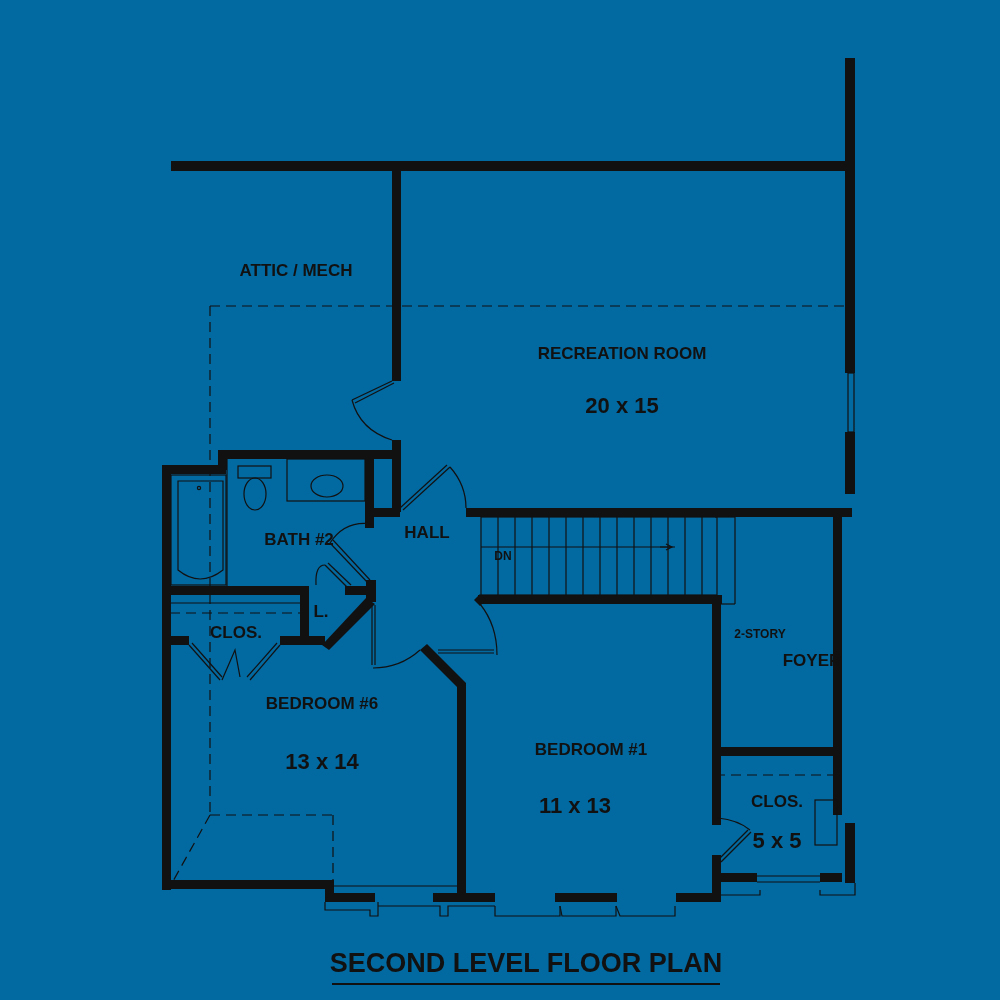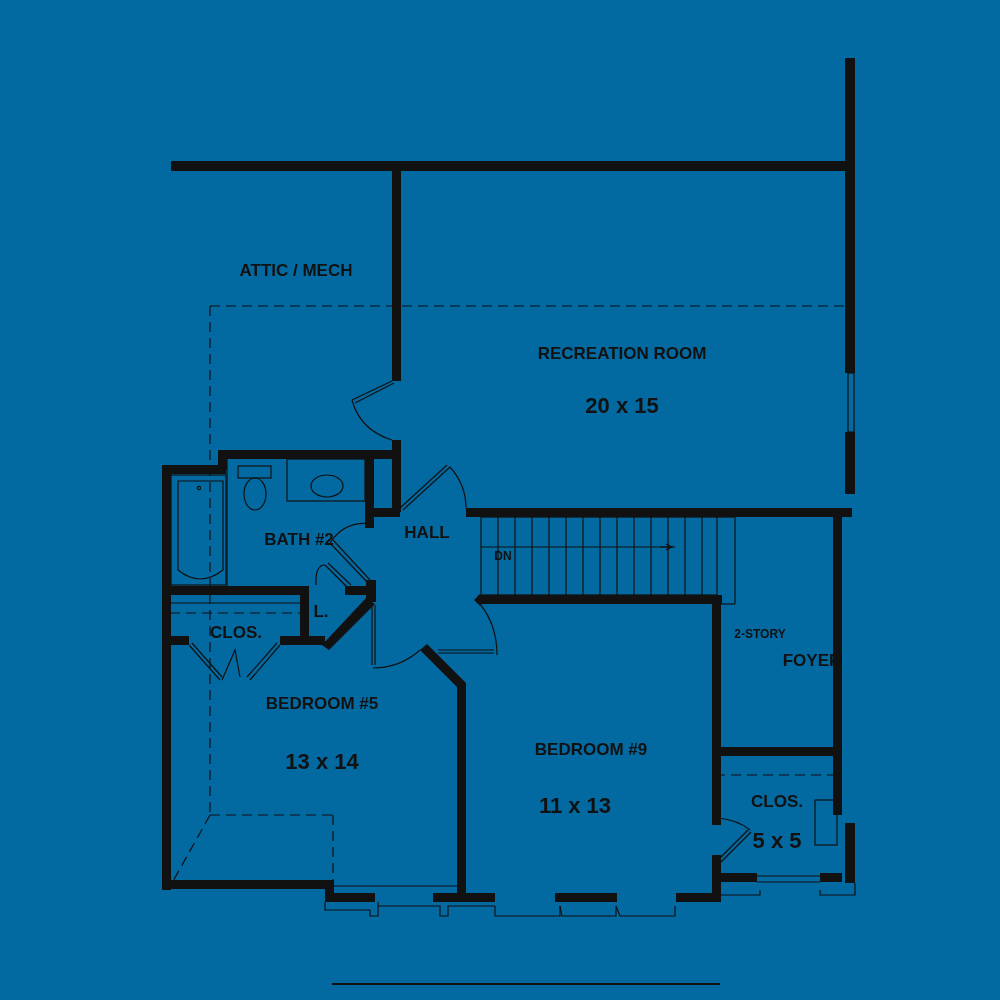--- a/index.html
+++ b/index.html
@@ -177,23 +177,24 @@
   </svg>
 
   <div class="lbl s16" style="left:296px;top:271px;">ATTIC / MECH</div>
   <div class="lbl s16" style="left:622px;top:354px;">RECREATION ROOM</div>
   <div class="lbl s24" style="left:622px;top:406px;">20 x 15</div>
   <div class="lbl s16" style="left:277px;top:540px;margin-left:22px;">BATH #2</div>
   <div class="lbl s16" style="left:427px;top:533px;">HALL</div>
   <div class="lbl s13" style="left:471px;top:556px;margin-left:32px;">DN</div>
   <div class="lbl s16" style="left:321px;top:612px;">L.</div>
   <div class="lbl s16" style="left:236px;top:633px;">CLOS.</div>
-  <div class="lbl s16" style="left:322px;top:704px;">BEDROOM #5</div>
+  <div class="lbl s16" style="left:322px;top:704px;">BEDROOM #6</div>
   <div class="lbl s24" style="left:322px;top:762px;">13 x 14</div>
-  <div class="lbl s16" style="left:591px;top:750px;">BEDROOM #9</div>
+  <div class="lbl s16" style="left:591px;top:750px;">BEDROOM #1</div>
   <div class="lbl s24" style="left:575px;top:806px;">11 x 13</div>
   <div class="lbl s13" style="left:760px;top:634px;">2-STORY</div>
   <div class="lbl s16" style="left:777px;top:661px;margin-left:35px;">FOYER</div>
   <div class="lbl s16" style="left:777px;top:802px;">CLOS.</div>
   <div class="lbl s24" style="left:777px;top:841px;">5 x 5</div>
 
+  <div class="lbl title" style="left:526px;top:963px;">SECOND LEVEL FLOOR PLAN</div>
   <div class="underline" style="left:332px;top:983px;width:388px;"></div>
 </div>
 
 </body></html>

